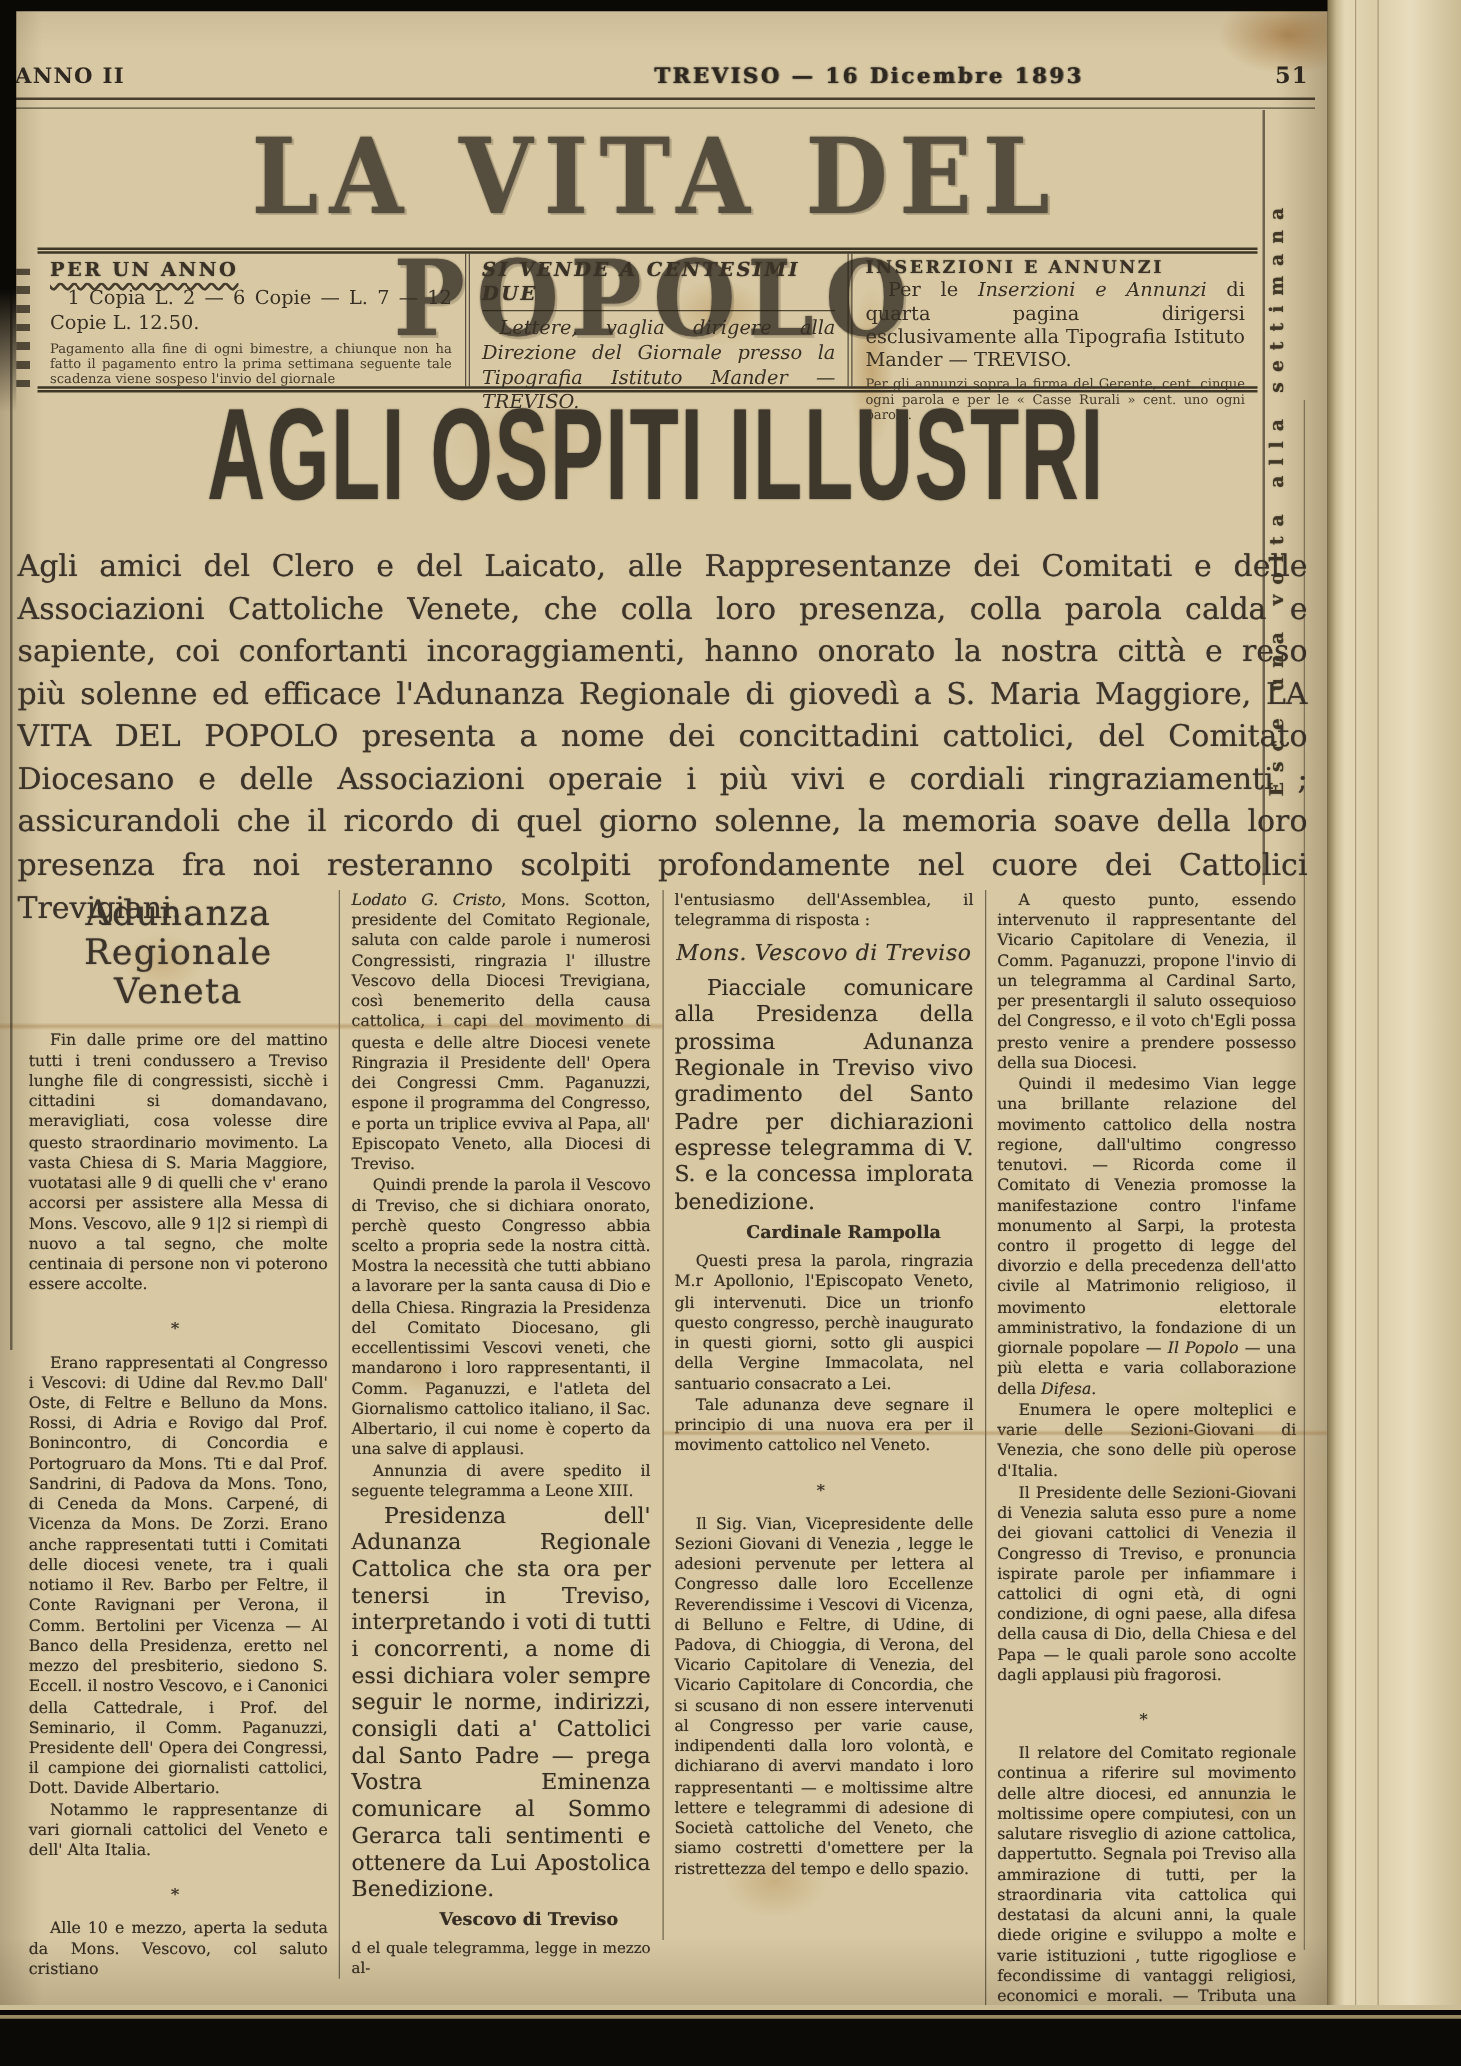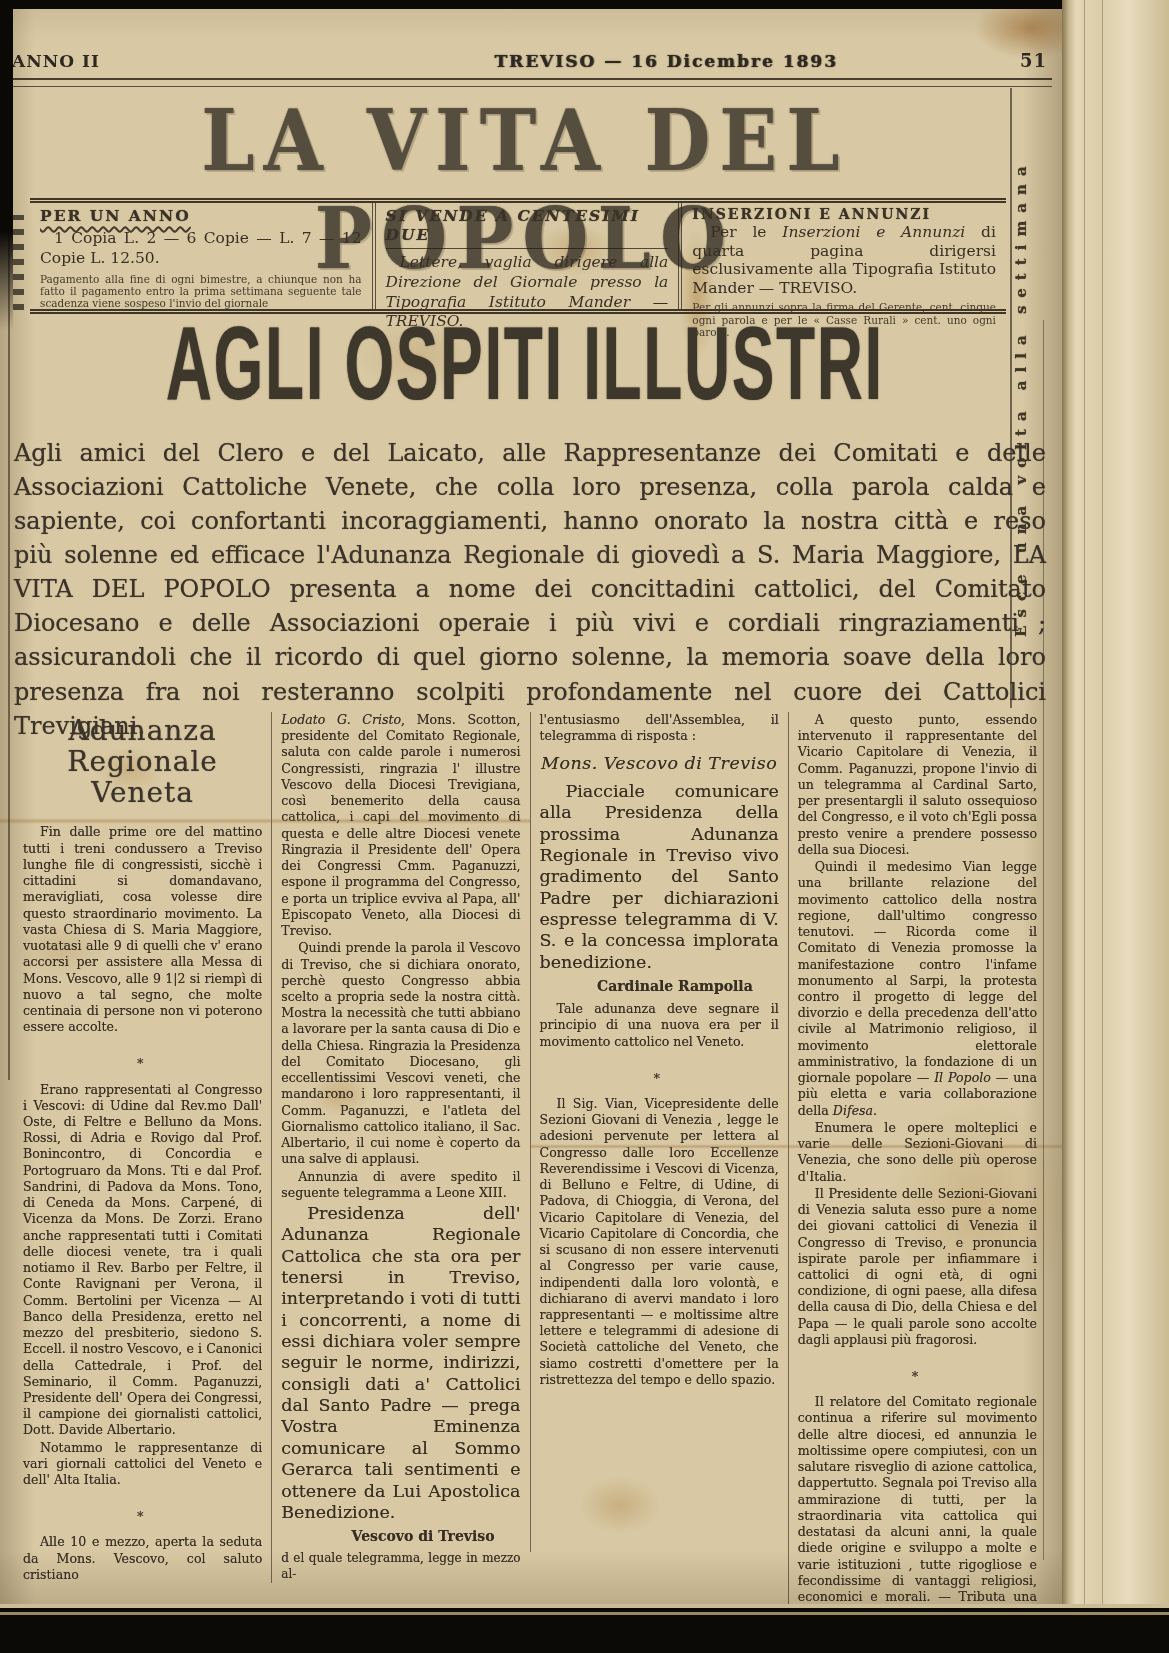--- a/index.html
+++ b/index.html
@@ -37,21 +37,21 @@
   
   .page-edge{position:absolute;left:1062px;top:0;width:107px;height:1604px;
     background:linear-gradient(90deg,#85744f 0,#c7b790 7px,#e4d8b7 14px,#dbcda8 34%,#e7dcbd 62%,#cabb93 100%);}
   .page-edge .edge-line{position:absolute;top:0;height:100%;width:1px;background:rgba(120,100,65,.5);}
   .bottom-band{position:absolute;left:0;top:1604px;width:1169px;height:49px;background:#0c0a07;
     border-top:4px solid #cbbd97;}
   .bottom-band::before{content:"";position:absolute;left:0;top:4px;width:100%;height:3px;background:#9a8a63;}
 
   
   .top-row{position:absolute;left:12px;top:50px;width:1035px;display:flex;align-items:baseline;
-    font-weight:bold;font-size:17px;letter-spacing:1px;color:#2e2820;gap:29px;}
+    font-weight:bold;font-size:17px;letter-spacing:1px;color:#2e2820;}
   .top-row .anno{width:180px;}
   .top-row .dateline{flex:1;text-align:right;letter-spacing:2px;
     text-shadow:0 0 1.3px rgba(46,40,32,.9), 1px 0 0 rgba(46,40,32,.4);}
   .top-row .pagenum{width:180px;text-align:right;font-size:18px;}
   .rule-double{position:absolute;left:6px;top:78px;width:1046px;height:6px;
     border-top:2.5px solid rgba(35,28,18,.8);border-bottom:1.5px solid rgba(35,28,18,.7);}
 
   .masthead{position:absolute;left:0;top:92px;width:1050px;margin:0;text-align:center;
     font-size:76px;font-weight:bold;letter-spacing:9px;color:#554d3d;
     text-shadow:0 0 1.5px rgba(70,60,45,.7),2px 2px 0 rgba(90,80,60,.25);
@@ -164,20 +164,21 @@
           <div class="blk blk-p">Annunzia di avere spedito il seguente telegramma a Leone XIII.</div>
           <div class="blk blk-telegram">Presidenza dell' Adunanza Regionale Cattolica che sta ora per tenersi in Treviso, interpretando i voti di tutti i concorrenti, a nome di essi dichiara voler sempre seguir le norme, indirizzi, consigli dati a' Cattolici dal Santo Padre — prega Vostra Eminenza comunicare al Sommo Gerarca tali sentimenti e ottenere da Lui Apostolica Benedizione.</div>
           <div class="blk blk-signature">Vescovo di Treviso</div>
           <div class="blk blk-p s-small">d el quale telegramma, legge in mezzo al-</div>
         </div>
       <div class="col">
           <div class="blk blk-p s-noindent">l'entusiasmo dell'Assemblea, il telegramma di risposta :</div>
           <div class="blk blk-telegram-heading">Mons. Vescovo di Treviso</div>
           <div class="blk blk-telegram">Piacciale comunicare alla Presidenza della prossima Adunanza Regionale in Treviso vivo gradimento del Santo Padre per dichiarazioni espresse telegramma di V. S. e la concessa implorata benedizione.</div>
           <div class="blk blk-signature">Cardinale Rampolla</div>
+          <div class="blk blk-p">Questi presa la parola, ringrazia M.r Apollonio, l'Episcopato Veneto, gli intervenuti. Dice un trionfo questo congresso, perchè inaugurato in questi giorni, sotto gli auspici della Vergine Immacolata, nel santuario consacrato a Lei.</div>
           <div class="blk blk-p">Tale adunanza deve segnare il principio di una nuova era per il movimento cattolico nel Veneto.</div>
           <div class="blk blk-asterism"><em>
 </em> *</div>
           <div class="blk blk-p">Il Sig. Vian, Vicepresidente delle Sezioni Giovani di Venezia , legge le adesioni pervenute per lettera al Congresso dalle loro Eccellenze Reverendissime i Vescovi di Vicenza, di Belluno e Feltre, di Udine, di Padova, di Chioggia, di Verona, del Vicario Capitolare di Venezia, del Vicario Capitolare di Concordia, che si scusano di non essere intervenuti al Congresso per varie cause, indipendenti dalla loro volontà, e dichiarano di avervi mandato i loro rappresentanti — e moltissime altre lettere e telegrammi di adesione di Società cattoliche del Veneto, che siamo costretti d'omettere per la ristrettezza del tempo e dello spazio.</div>
         </div>
       <div class="col">
           <div class="blk blk-p">A questo punto, essendo intervenuto il rappresentante del Vicario Capitolare di Venezia, il Comm. Paganuzzi, propone l'invio di un telegramma al Cardinal Sarto, per presentargli il saluto ossequioso del Congresso, e il voto ch'Egli possa presto venire a prendere possesso della sua Diocesi.</div>
           <div class="blk blk-p">Quindi il medesimo Vian legge una brillante relazione del movimento cattolico della nostra regione, dall'ultimo congresso tenutovi. — Ricorda come il Comitato di Venezia promosse la manifestazione contro l'infame monumento al Sarpi, la protesta contro il progetto di legge del divorzio e della precedenza dell'atto civile al Matrimonio religioso, il movimento elettorale amministrativo, la fondazione di un giornale popolare — <em>Il Popolo</em> — una più eletta e varia collaborazione della <em>Difesa</em>.</div>
           <div class="blk blk-p">Enumera le opere molteplici e varie delle Sezioni-Giovani di Venezia, che sono delle più operose d'Italia.</div>
           <div class="blk blk-p">Il Presidente delle Sezioni-Giovani di Venezia saluta esso pure a nome dei giovani cattolici di Venezia il Congresso di Treviso, e pronuncia ispirate parole per infiammare i cattolici di ogni età, di ogni condizione, di ogni paese, alla difesa della causa di Dio, della Chiesa e del Papa — le quali parole sono accolte dagli applausi più fragorosi.</div>

